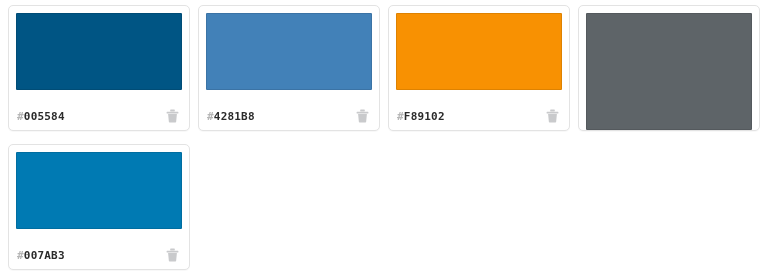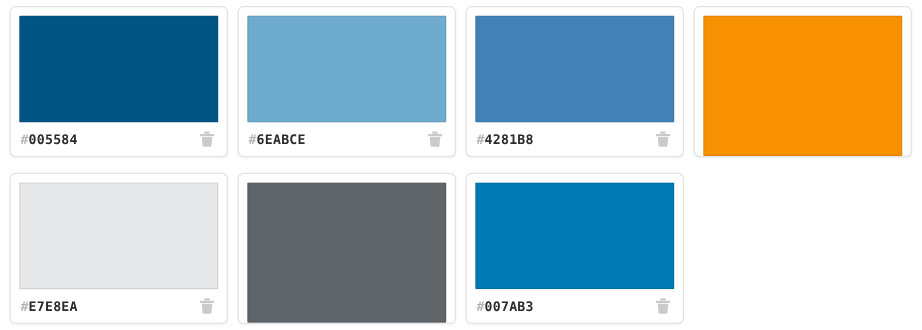--- a/index.html
+++ b/index.html
@@ -43,21 +43,21 @@
     border: 1px solid rgba(0,0,0,0.10);
     box-sizing: border-box;
     min-height: 0;
   }
 
   .swatch-footer {
     flex: 0 0 28px;
     display: flex;
     align-items: center;
     justify-content: space-between;
-    padding: 0 2px 0 1px;
+    padding: 12px 2px 0 1px;
   }
 
   .hex-label {
     font-family: "DejaVu Sans Mono", monospace;
     font-size: 11px;
     font-weight: bold;
     color: #2b2b2b;
     letter-spacing: 0.2px;
     white-space: nowrap;
   }
@@ -90,52 +90,36 @@
       <button class="delete-button" aria-label="Delete swatch">
         <svg width="13" height="14" viewBox="0 0 13 14" aria-hidden="true">
           <rect x="4.2" y="0.6" width="4.6" height="1.9" rx="0.4" fill="#c9cacc"></rect>
           <rect x="0.6" y="2.7" width="11.8" height="1.9" rx="0.5" fill="#c9cacc"></rect>
           <path d="M2.1 5.1 h8.8 l-0.75 7.6 a0.75 0.75 0 0 1 -0.75 0.68 h-5.8 a0.75 0.75 0 0 1 -0.75 -0.68 Z" fill="#c9cacc"></path>
         </svg>
       </button>
     </div>
   </div>
     <div class="swatch-card">
-    <div class="swatch-color" title="6EABCE" style="background: rgb(110, 171, 206);"></div>
-    <div class="swatch-footer">
-      <span class="hex-label"><span class="hex-hash">#</span><span>6EABCE</span></span>
-      <button class="delete-button" aria-label="Delete swatch">
-        <svg width="13" height="14" viewBox="0 0 13 14" aria-hidden="true">
-          <rect x="4.2" y="0.6" width="4.6" height="1.9" rx="0.4" fill="#c9cacc"></rect>
-          <rect x="0.6" y="2.7" width="11.8" height="1.9" rx="0.5" fill="#c9cacc"></rect>
-          <path d="M2.1 5.1 h8.8 l-0.75 7.6 a0.75 0.75 0 0 1 -0.75 0.68 h-5.8 a0.75 0.75 0 0 1 -0.75 -0.68 Z" fill="#c9cacc"></path>
-        </svg>
-      </button>
-    </div>
-  </div>
-    <div class="swatch-card">
     <div class="swatch-color" title="4281B8" style="background: rgb(66, 129, 184);"></div>
     <div class="swatch-footer">
       <span class="hex-label"><span class="hex-hash">#</span><span>4281B8</span></span>
       <button class="delete-button" aria-label="Delete swatch">
         <svg width="13" height="14" viewBox="0 0 13 14" aria-hidden="true">
           <rect x="4.2" y="0.6" width="4.6" height="1.9" rx="0.4" fill="#c9cacc"></rect>
           <rect x="0.6" y="2.7" width="11.8" height="1.9" rx="0.5" fill="#c9cacc"></rect>
           <path d="M2.1 5.1 h8.8 l-0.75 7.6 a0.75 0.75 0 0 1 -0.75 0.68 h-5.8 a0.75 0.75 0 0 1 -0.75 -0.68 Z" fill="#c9cacc"></path>
         </svg>
       </button>
     </div>
   </div>
     <div class="swatch-card">
     <div class="swatch-color" title="F89102" style="background: rgb(248, 145, 2);"></div>
-  </div>
-    <div class="swatch-card">
-    <div class="swatch-color" title="E7E8EA" style="background: rgb(231, 232, 234);"></div>
     <div class="swatch-footer">
-      <span class="hex-label"><span class="hex-hash">#</span><span>E7E8EA</span></span>
+      <span class="hex-label"><span class="hex-hash">#</span><span>F89102</span></span>
       <button class="delete-button" aria-label="Delete swatch">
         <svg width="13" height="14" viewBox="0 0 13 14" aria-hidden="true">
           <rect x="4.2" y="0.6" width="4.6" height="1.9" rx="0.4" fill="#c9cacc"></rect>
           <rect x="0.6" y="2.7" width="11.8" height="1.9" rx="0.5" fill="#c9cacc"></rect>
           <path d="M2.1 5.1 h8.8 l-0.75 7.6 a0.75 0.75 0 0 1 -0.75 0.68 h-5.8 a0.75 0.75 0 0 1 -0.75 -0.68 Z" fill="#c9cacc"></path>
         </svg>
       </button>
     </div>
   </div>
     <div class="swatch-card">

